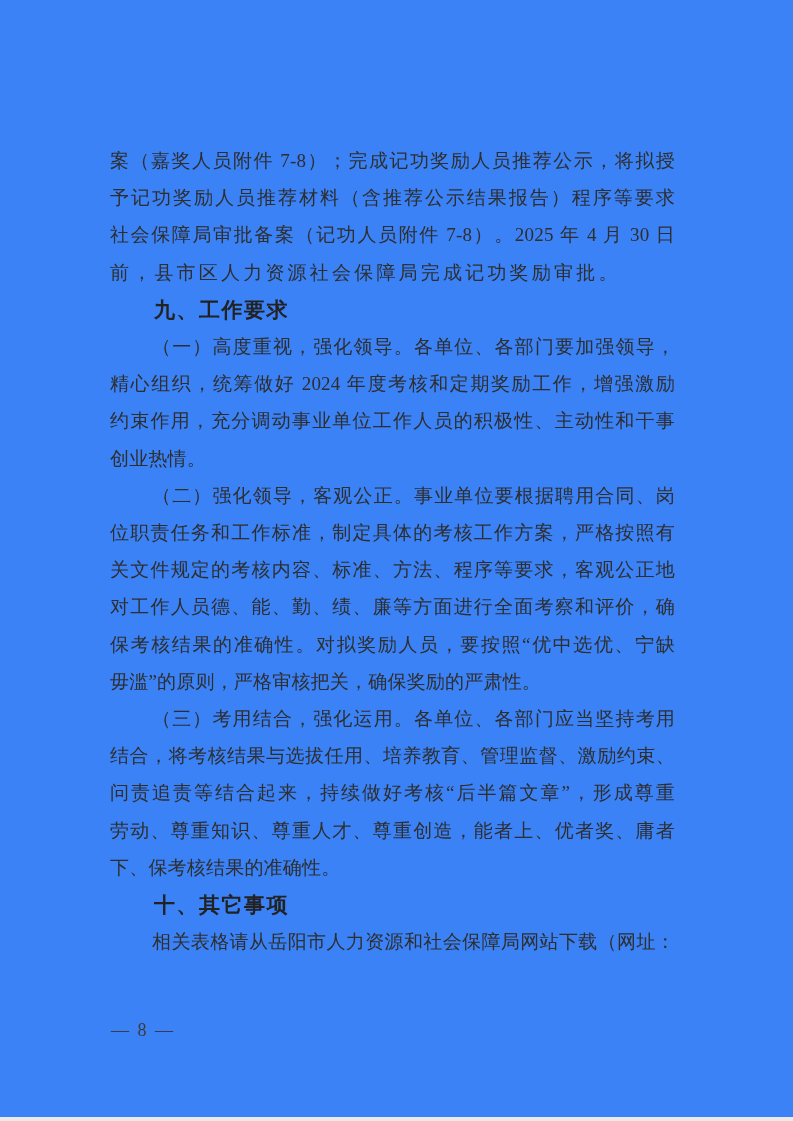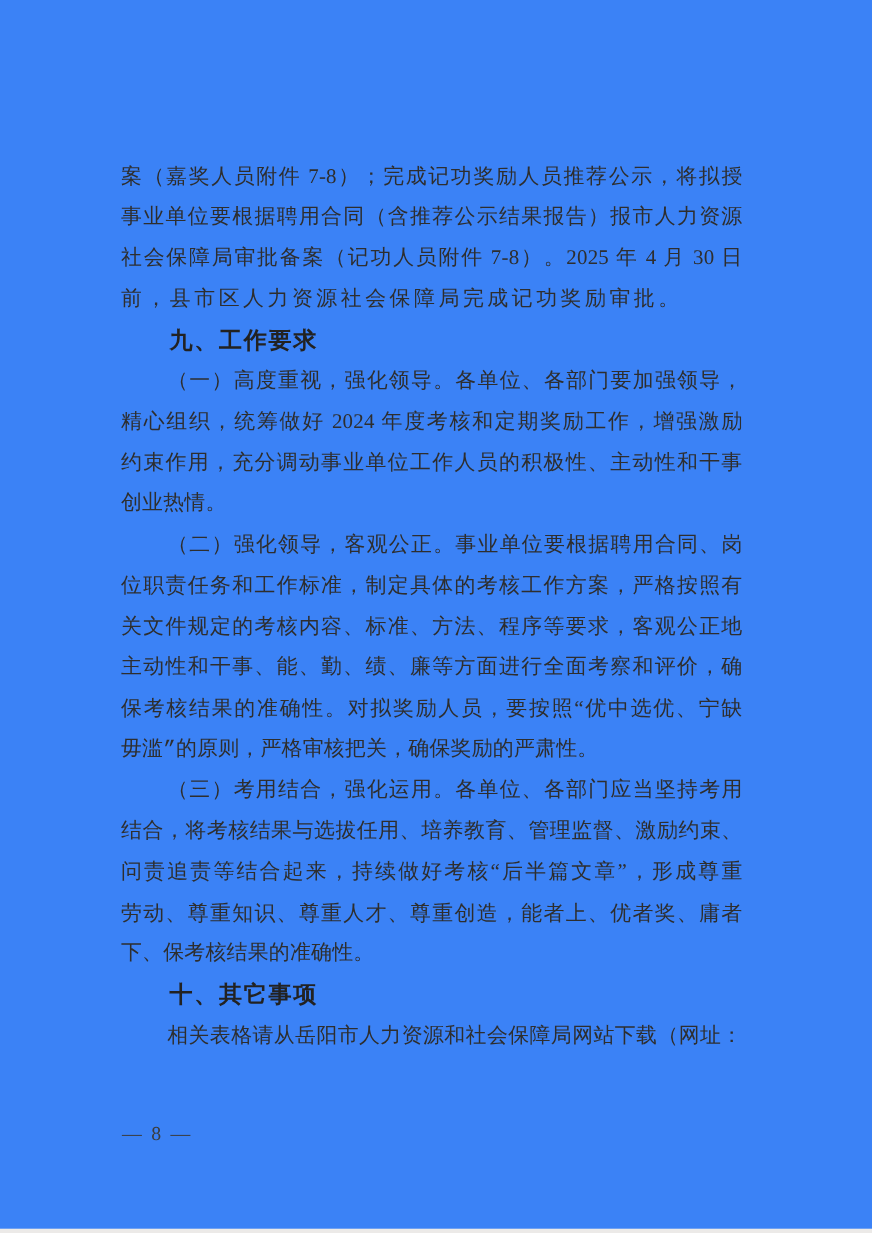--- a/index.html
+++ b/index.html
@@ -33,21 +33,20 @@
   .full {
     white-space: normal;
     text-align: justify;
     text-align-last: justify;
     text-justify: inter-character;
   }
   
   .last {
     text-align: center;
     text-align-last: left;
-    font-family: Liberation Mono, monospace;
   }
   
   .wide {
     letter-spacing: 3.2px;
   }
   
   .ind {
     text-indent: 42px;
     font-family: Liberation Serif, serif;
   }
@@ -77,35 +76,35 @@
     background: #eceae8;
   }
 </style>
 </head>
 <body>
 
 <div class="page">
   <div class="content">
 
     <div class="line full">案（嘉奖人员附件 7-8）；完成记功奖励人员推荐公示，将拟授</div>
-    <div class="line full">事业单位要根据聘用合同（含推荐公示结果报告）报市人力资源</div>
+    <div class="line full">予记功奖励人员推荐材料（含推荐公示结果报告）程序等要求</div>
     <div class="line full">社会保障局审批备案（记功人员附件 7-8）。2025 年 4 月 30 日</div>
     <div class="line last wide">前，县市区人力资源社会保障局完成记功奖励审批。</div>
 
     <div class="line heading">九、工作要求</div>
 
     <div class="line full ind">（一）高度重视，强化领导。各单位、各部门要加强领导，</div>
     <div class="line full">精心组织，统筹做好 2024 年度考核和定期奖励工作，增强激励</div>
     <div class="line full">约束作用，充分调动事业单位工作人员的积极性、主动性和干事</div>
     <div class="line last">创业热情。</div>
 
     <div class="line full ind">（二）强化领导，客观公正。事业单位要根据聘用合同、岗</div>
     <div class="line full">位职责任务和工作标准，制定具体的考核工作方案，严格按照有</div>
     <div class="line full">关文件规定的考核内容、标准、方法、程序等要求，客观公正地</div>
-    <div class="line full">主动性和干事、能、勤、绩、廉等方面进行全面考察和评价，确</div>
+    <div class="line full">对工作人员德、能、勤、绩、廉等方面进行全面考察和评价，确</div>
     <div class="line full">保考核结果的准确性。对拟奖励人员，要按照“优中选优、宁缺</div>
     <div class="line last">毋滥”的原则，严格审核把关，确保奖励的严肃性。</div>
 
     <div class="line full ind">（三）考用结合，强化运用。各单位、各部门应当坚持考用</div>
     <div class="line full">结合，将考核结果与选拔任用、培养教育、管理监督、激励约束、</div>
     <div class="line full">问责追责等结合起来，持续做好考核“后半篇文章”，形成尊重</div>
     <div class="line full">劳动、尊重知识、尊重人才、尊重创造，能者上、优者奖、庸者</div>
     <div class="line last">下、保考核结果的准确性。</div>
 
     <div class="line heading">十、其它事项</div>

